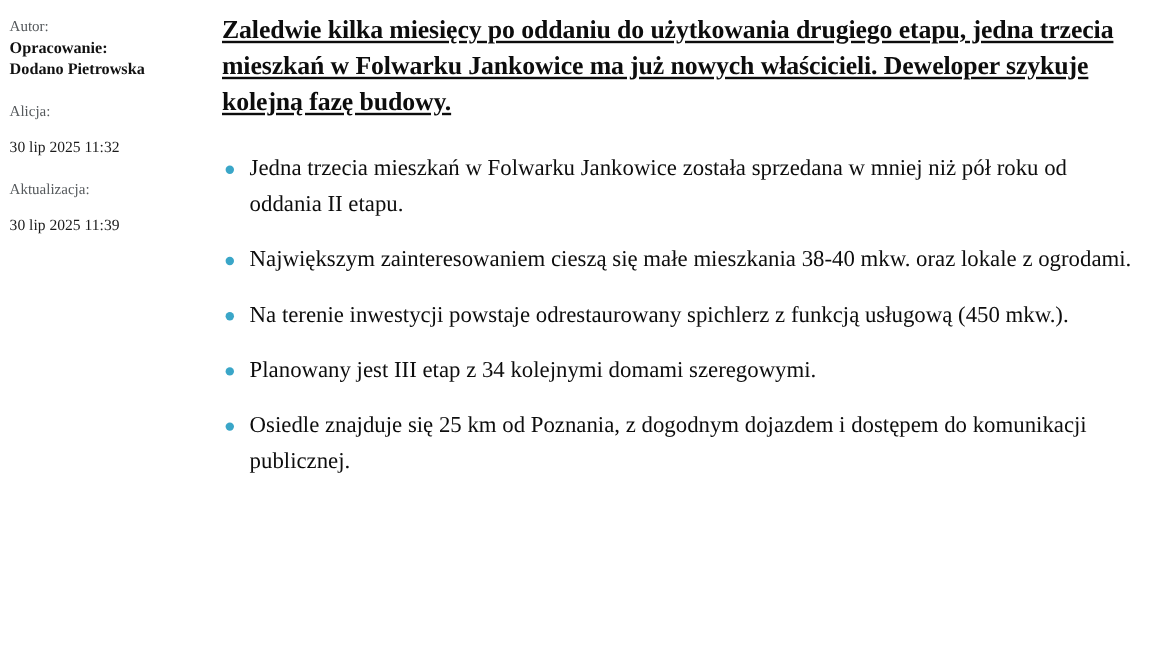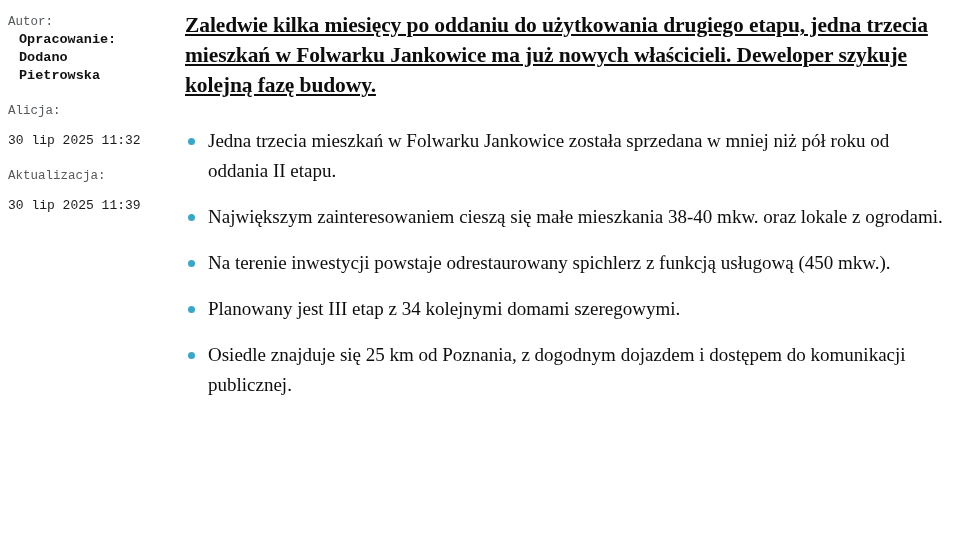--- a/index.html
+++ b/index.html
@@ -21,37 +21,36 @@
     padding: 10px 0 0 0;
     box-sizing: border-box;
     height: 548px;
   }
   
   .meta {
     width: 160px;
     flex: 0 0 160px;
     padding: 4px 14px 0 8px;
     box-sizing: border-box;
-    font-family: Liberation Mono, monospace;
+    font-family: Liberation Serif, serif;
   }
   .meta-block {
     margin-bottom: 18px;
   }
   .meta-label {
     font-size: 12.5px;
     line-height: 17px;
     color: #55595c;
     font-weight: 400;
   }
   .meta-value-strong {
     font-size: 13.5px;
     line-height: 18px;
     color: #111111;
     font-weight: bold;
-    margin-left: 11px;
   }
   .meta-value {
     font-size: 13px;
     line-height: 18px;
     color: #1b1b1b;
     font-weight: 400;
     margin-top: 12px;
   }
   
   .content {

